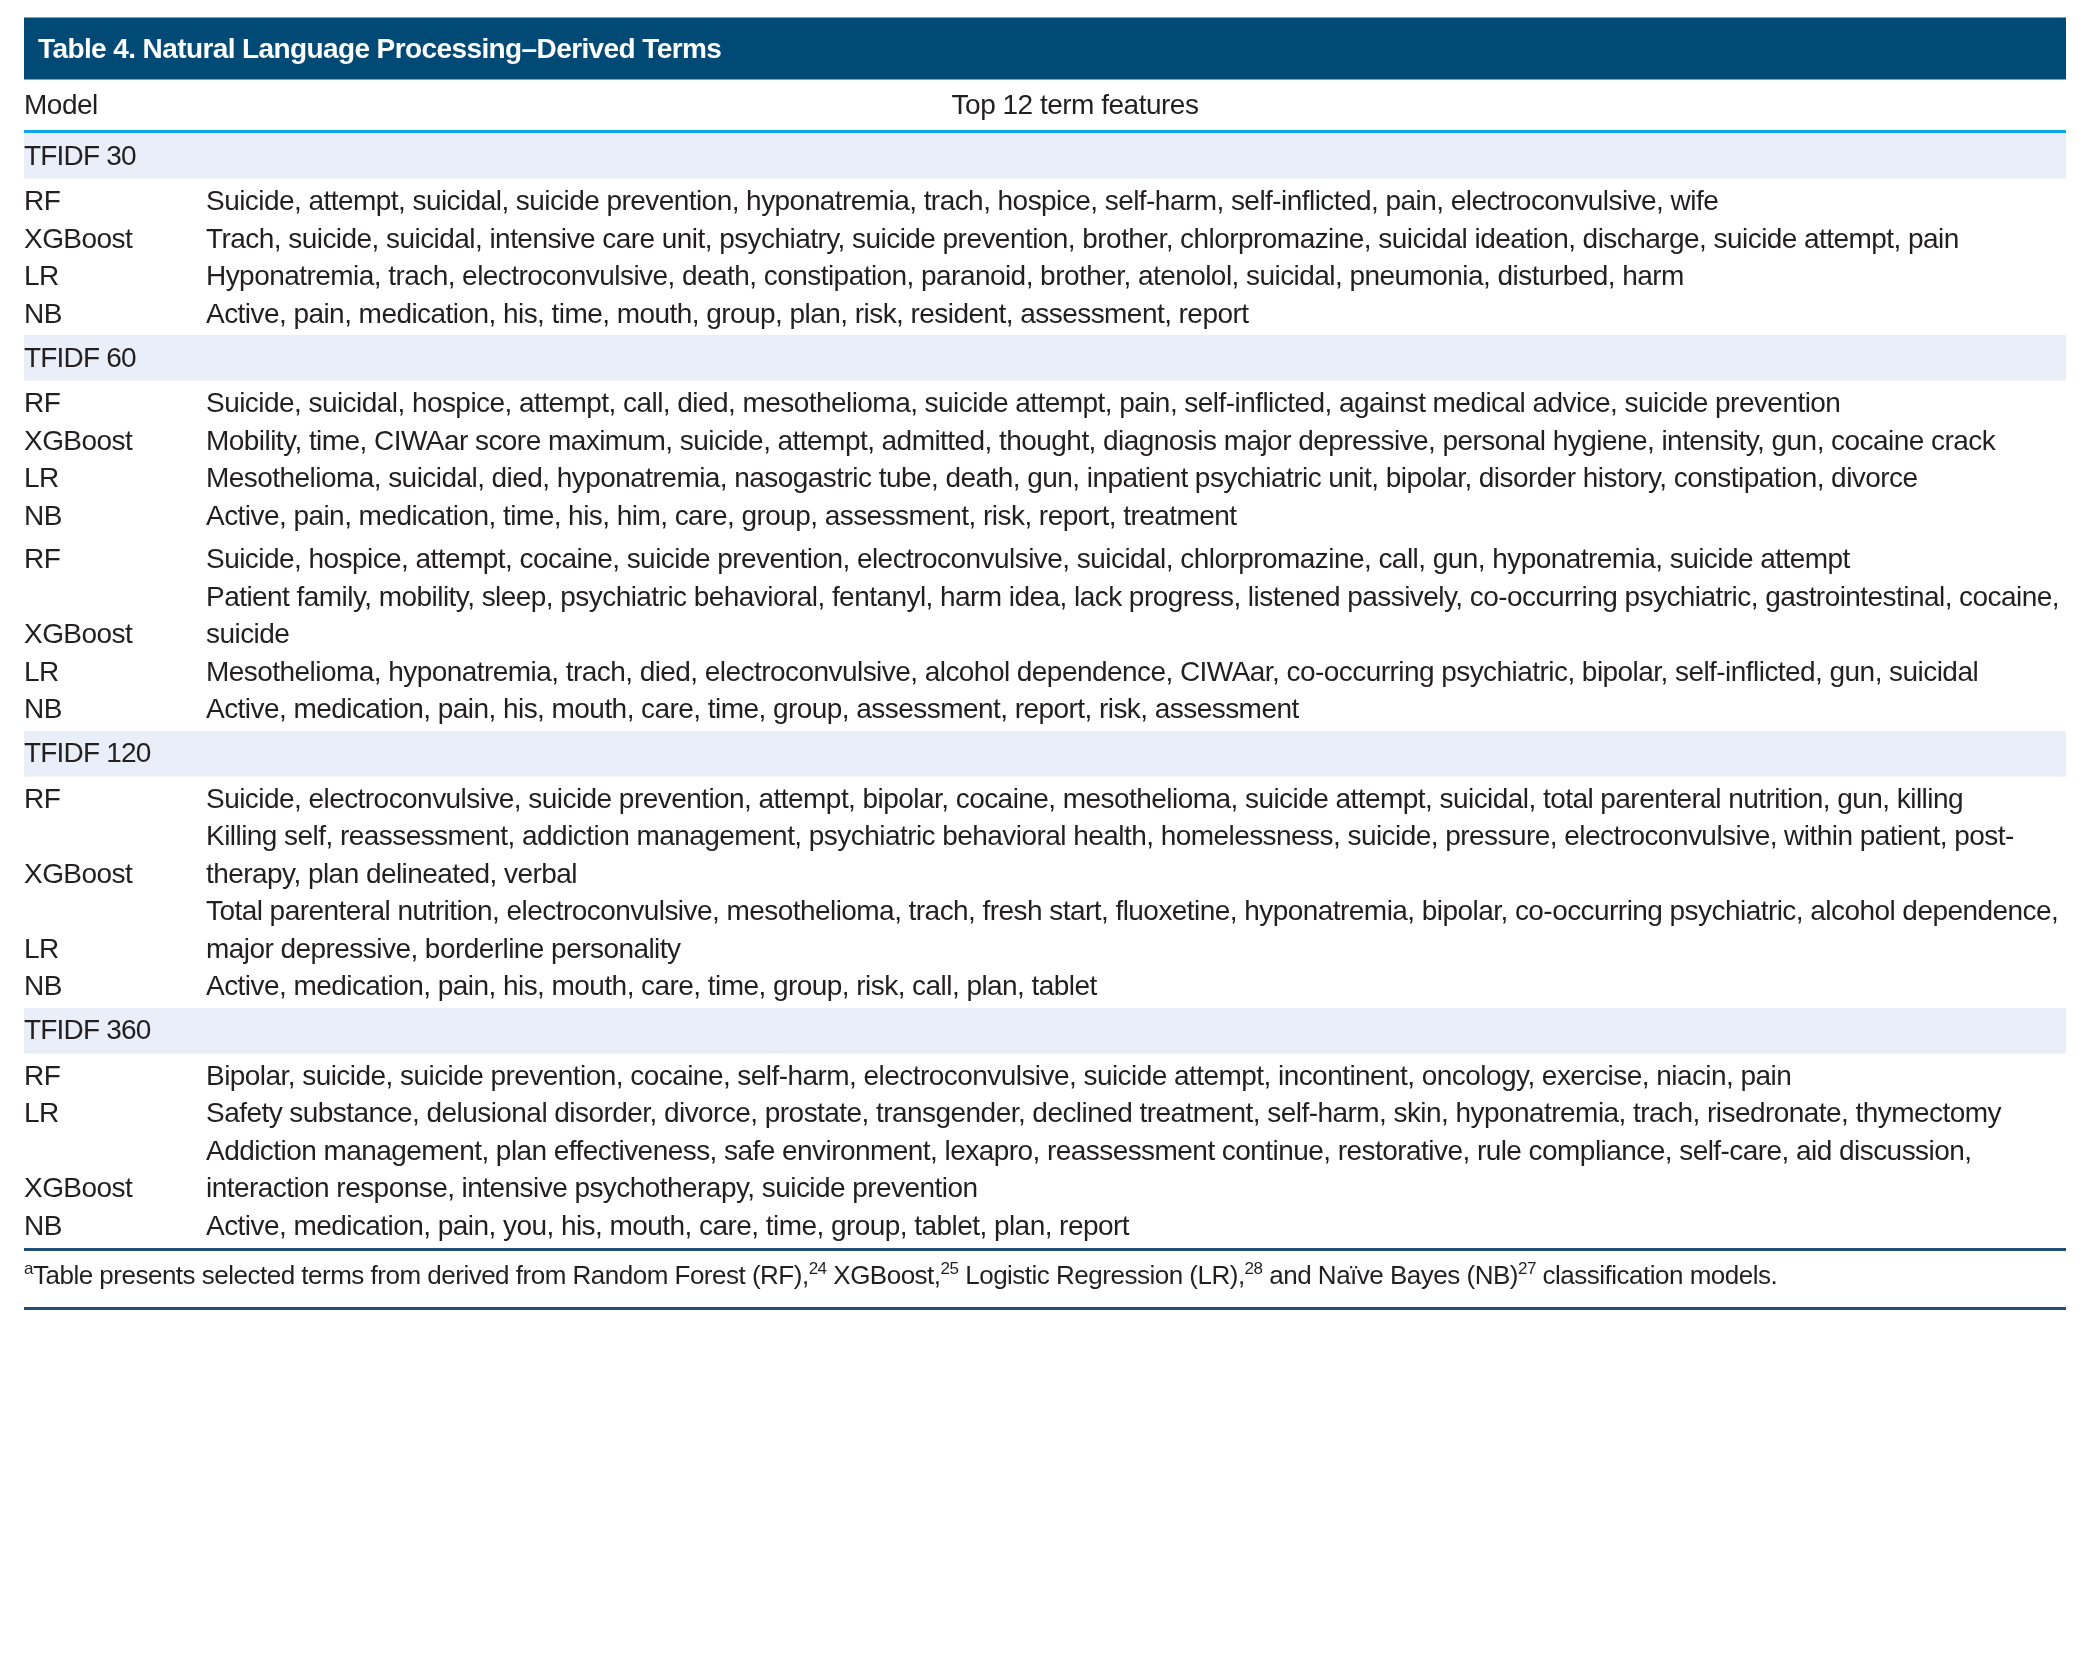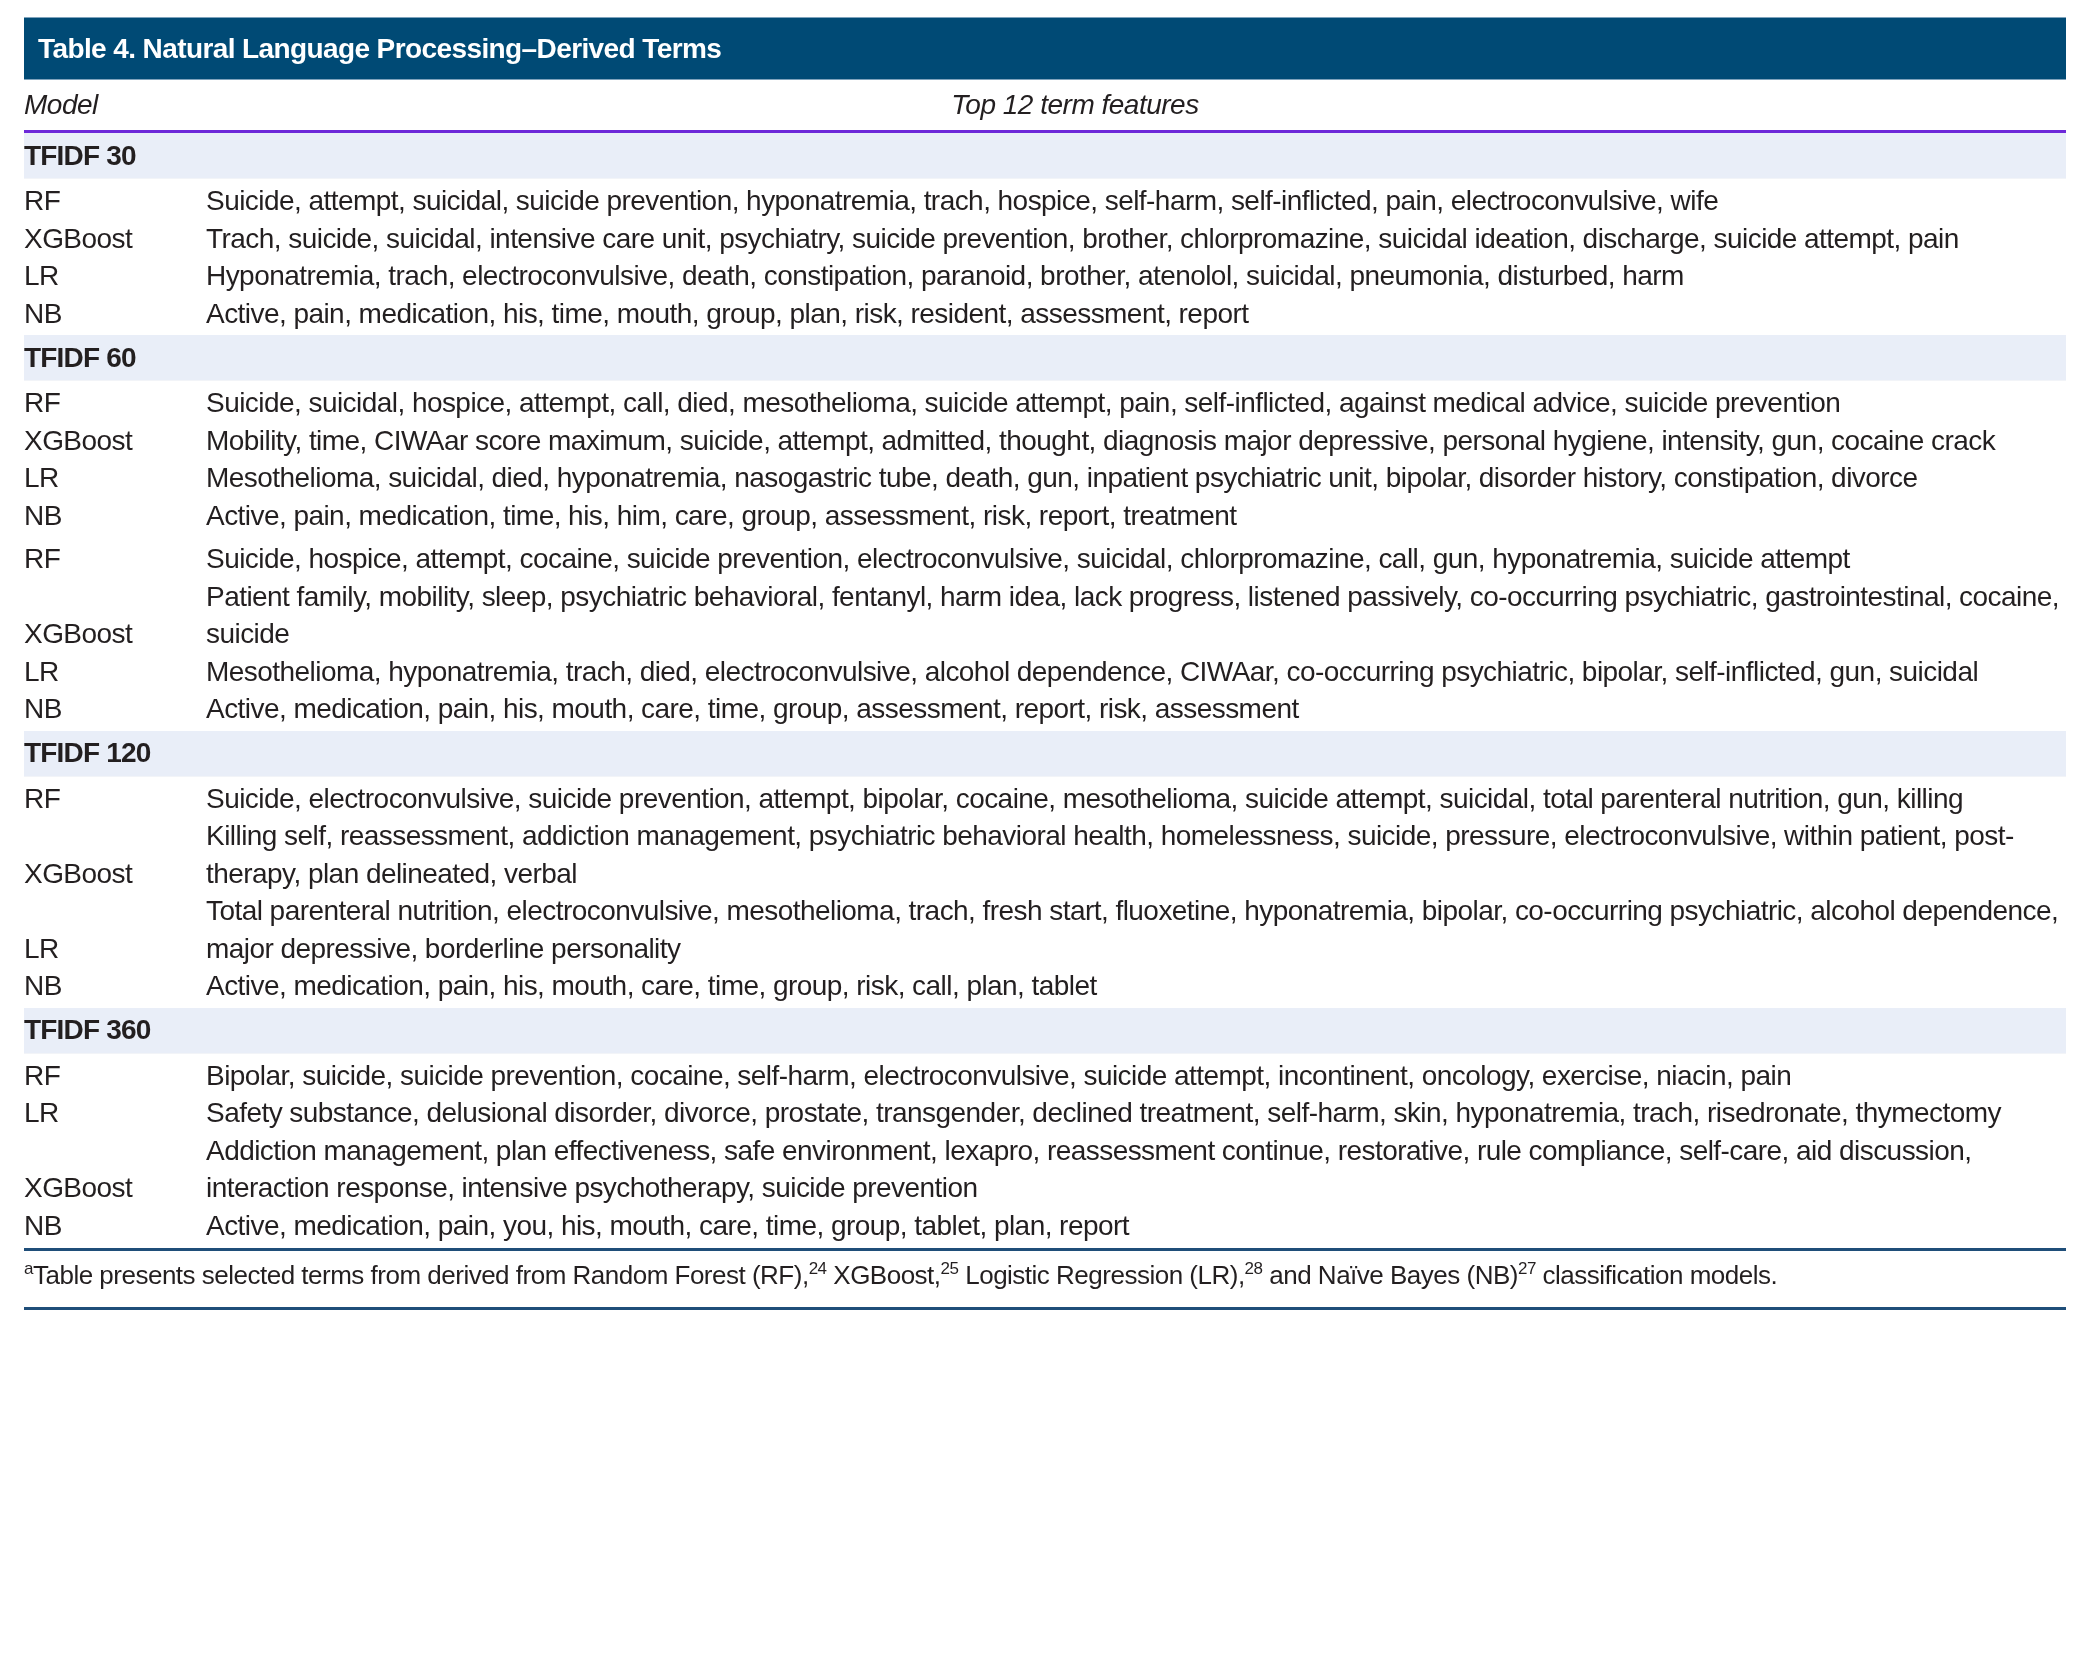--- a/index.html
+++ b/index.html
@@ -12,28 +12,28 @@
   }
   .title-bar {
     background: #004a75; color: #ffffff; height: 63px;
     border-top: 1px solid #7fa3bc; border-bottom: 1px solid #7fa3bc;
     box-sizing: border-box; display: flex; align-items: center;
     padding-left: 14px;
     font-family: "Liberation Sans", sans-serif; font-weight: bold;
     font-size: 28px; letter-spacing: -0.6px;
   }
   .col-header {
-    position: relative; height: 50px; border-bottom: 3px solid #6d28d9;
-    font-size: 28px; letter-spacing: -0.5px; font-style: italic;
+    position: relative; height: 50px; border-bottom: 3px solid #0ea5e9;
+    font-size: 28px; letter-spacing: -0.5px;
   }
   .col-header .h-model { position: absolute; left: 0; top: 9px; }
   .col-header .h-terms { position: absolute; left: 0; right: 0; top: 9px; text-align: center; padding-left: 60px; }
   .section-row {
     background: #e9eef8; height: 45px; display: flex; align-items: center;
-    font-weight: bold; font-size: 28px; letter-spacing: -0.8px;
+    font-weight: normal; font-size: 28px; letter-spacing: -0.8px;
     border-bottom: 1px solid #f2f4f8;
   }
   .data-row {
     display: flex; font-size: 28px; line-height: 37.5px; letter-spacing: -0.55px; align-items: flex-end;
   }
   .data-row .model { width: 182px; flex: none; }
   .data-row .terms { flex: 1; padding-right: 6px; }
   .section-gap { height: 3px; }
   .rule-blue { height: 3px; background: #1f4e79; margin-top: 4px; }
   .footnotes { font-size: 26px; line-height: 36px; letter-spacing: -0.5px; padding-top: 6px; padding-bottom: 14px; }

